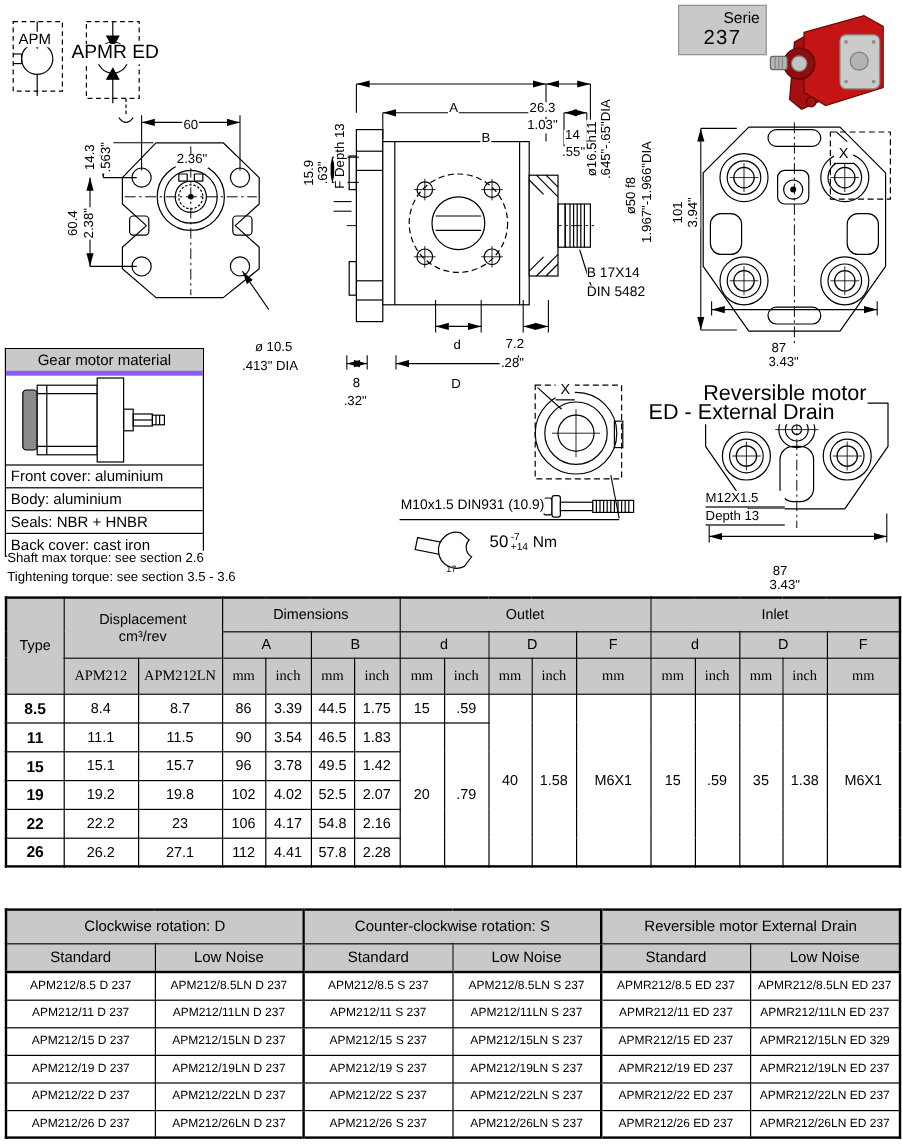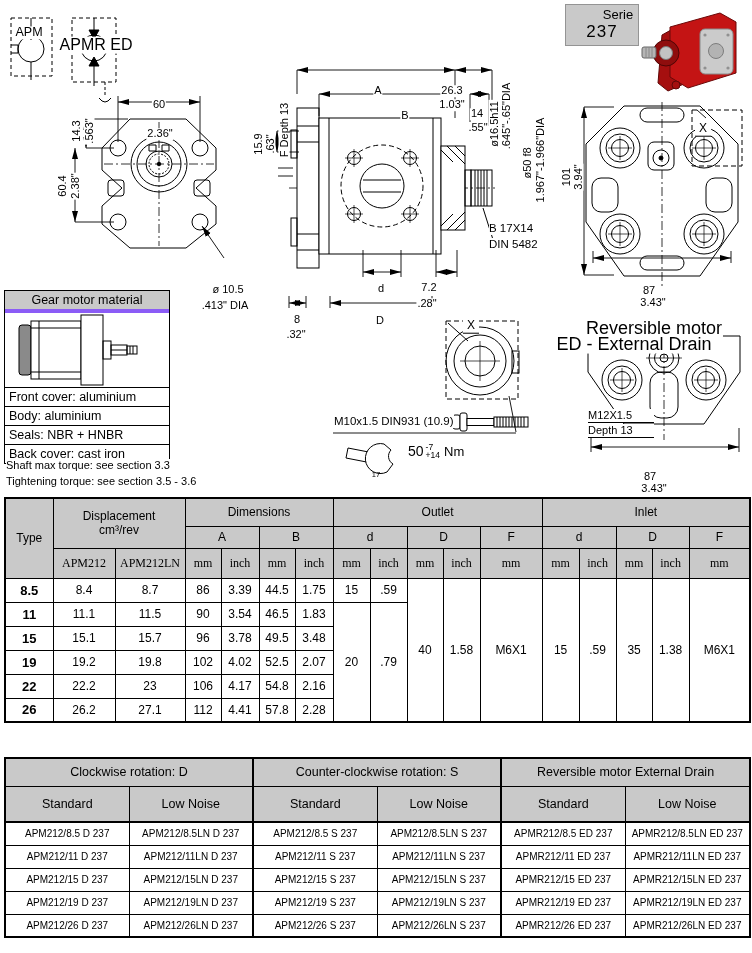--- a/index.html
+++ b/index.html
@@ -31,21 +31,21 @@
   .t1 th,.t1 td{border:1px solid #000;text-align:center;vertical-align:middle;padding:0;overflow:hidden;}
   .t1 th{background:#c9c9c9;font-size:12px;font-weight:normal;}
   .t1 td{font-size:12px;}
   .t1 td.type{font-weight:bold;font-size:13px;}
   .t1 tr.h1{height:28px;} .t1 tr.h2{height:22px;} .t1 tr.h3{height:30px;font-family:Liberation Serif, serif;}
   .t1 tr.r{height:24px;}
   .t2{left:4px;top:757px;width:745px;border:2px solid #000;}
   .t2 th,.t2 td{border:1px solid #000;text-align:center;vertical-align:middle;padding:0;overflow:hidden;}
   .t2 th{background:#c9c9c9;font-size:12.5px;font-weight:normal;}
   .t2 td{font-size:10px;}
-  .t2 tr.g{height:28px;} .t2 tr.s{height:36px;} .t2 tr.r{height:23px;}
+  .t2 tr.g{height:28px;} .t2 tr.s{height:24px;} .t2 tr.r{height:23px;}
   .t2 .gs{border-left:2px solid #000;}
   .t2 tr.s th{border-bottom:2px solid #000;}
 </style>
 </head>
 <body>
 
 <div id="page">
 
   <span class="lbl" style="left:29px;top:8px;font-size:12.5px">APM</span>
   <span class="lbl" style="left:96px;top:20px;font-size:16px">APMR ED</span>
@@ -220,21 +220,21 @@
           <line x1="119" y1="33" x2="119" y2="41"></line>
             <line x1="122" y1="33" x2="122" y2="41"></line>
         </g>
       </svg>
     </div>
     <div class="mb-row">Front cover: aluminium</div>
     <div class="mb-row">Body: aluminium</div>
     <div class="mb-row">Seals: NBR + HNBR</div>
     <div class="mb-row">Back cover: cast iron</div>
   </div>
-  <div class="note1">Shaft max torque: see section 3.3</div>
+  <div class="note1">Shaft max torque: see section 2.6</div>
   <div class="note2">Tightening torque: see section 3.5 - 3.6</div>
 
   <svg class="draw" style="left:440px;top:315px" width="105" height="92" viewBox="0 0 105 92">
     <g stroke="#000" fill="none" stroke-width="1">
       <rect x="6" y="6" width="72" height="78" stroke-dasharray="5 3"></rect>
       <circle cx="40" cy="46" r="34"></circle>
         <circle cx="40" cy="46" r="26"></circle>
         <circle cx="40" cy="46" r="15"></circle>
       <line x1="8" y1="8" x2="28" y2="26"></line>
       <line x1="20" y1="46" x2="60" y2="46" stroke-width="0.7"></line>
@@ -393,21 +393,21 @@
   <span class="vlbl" style="left:566px;top:177px">101</span>
   <span class="vlbl" style="left:578px;top:177px">3.94"</span>
   <span class="lbl" style="left:649px;top:266px">87</span>
   <span class="lbl" style="left:653px;top:278px">3.43"</span>
   <span class="lbl xcall" style="left:703px;top:104px">X</span>
 
   <span class="lbl xcall" style="left:471px;top:301px">X</span>
   <span class="tl" style="left:334px;top:415px;font-size:11.5px">M10x1.5 DIN931 (10.9)</span>
 
   <span class="lbl big" style="left:654px;top:303px">Reversible motor</span>
-  <span class="lbl big" style="left:634px;top:319px">ED - External Drain</span>
+  <span class="lbl big" style="left:618px;top:319px">ED - External Drain</span>
   <span class="tl" style="left:588px;top:409px"><span class="revlbl">M12X1.5</span></span>
   <span class="tl" style="left:588px;top:424px"><span class="revlbl">Depth 13</span></span>
   <span class="lbl" style="left:650px;top:452px">87</span>
   <span class="lbl" style="left:654px;top:464px">3.43"</span>
 
   <table class="t1">
     <colgroup>
       <col style="width:48px">
         <col style="width:62px">
         <col style="width:70px">
@@ -495,21 +495,21 @@
       <td rowspan="5">20</td>
       <td rowspan="5">.79</td>
     </tr>
     <tr class="r">
       <td class="type">15</td>
       <td>15.1</td>
       <td>15.7</td>
       <td>96</td>
       <td>3.78</td>
       <td>49.5</td>
-      <td>3.48</td>
+      <td>1.42</td>
     </tr>
     <tr class="r">
       <td class="type">19</td>
       <td>19.2</td>
       <td>19.8</td>
       <td>102</td>
       <td>4.02</td>
       <td>52.5</td>
       <td>2.07</td>
     </tr>
@@ -572,31 +572,39 @@
       <td>APM212/11LN S 237</td>
       <td class="gs">APMR212/11 ED 237</td>
       <td>APMR212/11LN ED 237</td>
     </tr>
     <tr class="r">
       <td>APM212/15 D 237</td>
       <td>APM212/15LN D 237</td>
       <td class="gs">APM212/15 S 237</td>
       <td>APM212/15LN S 237</td>
       <td class="gs">APMR212/15 ED 237</td>
-      <td>APMR212/15LN ED 237</td>
+      <td>APMR212/15LN ED 329</td>
     </tr>
     <tr class="r">
       <td>APM212/19 D 237</td>
       <td>APM212/19LN D 237</td>
       <td class="gs">APM212/19 S 237</td>
       <td>APM212/19LN S 237</td>
       <td class="gs">APMR212/19 ED 237</td>
       <td>APMR212/19LN ED 237</td>
     </tr>
     <tr class="r">
+      <td>APM212/22 D 237</td>
+      <td>APM212/22LN D 237</td>
+      <td class="gs">APM212/22 S 237</td>
+      <td>APM212/22LN S 237</td>
+      <td class="gs">APMR212/22 ED 237</td>
+      <td>APMR212/22LN ED 237</td>
+    </tr>
+    <tr class="r">
       <td>APM212/26 D 237</td>
       <td>APM212/26LN D 237</td>
       <td class="gs">APM212/26 S 237</td>
       <td>APM212/26LN S 237</td>
       <td class="gs">APMR212/26 ED 237</td>
       <td>APMR212/26LN ED 237</td>
     </tr>
   </tbody>
     </table>
 

